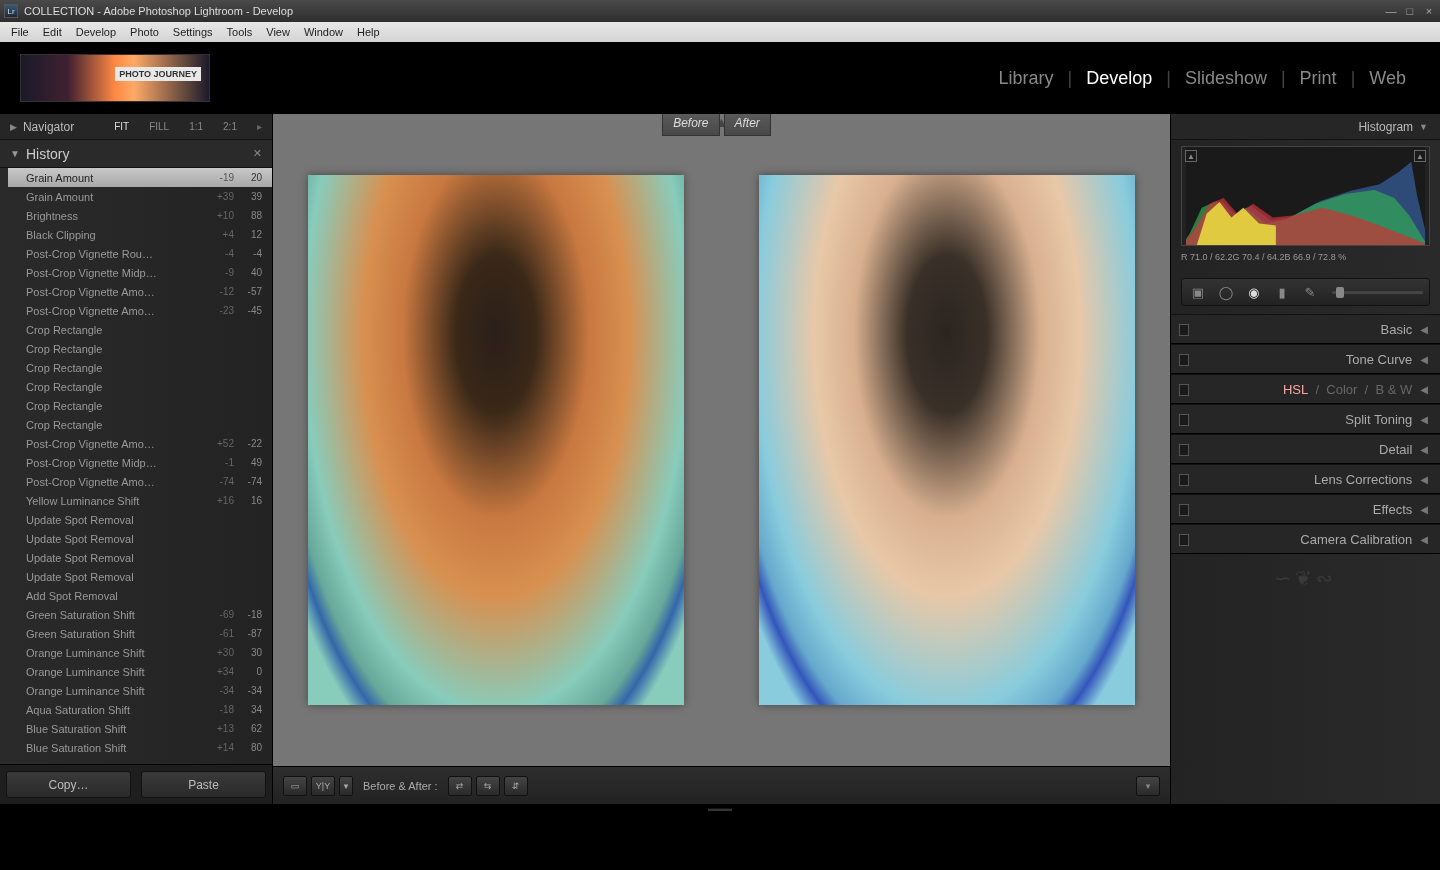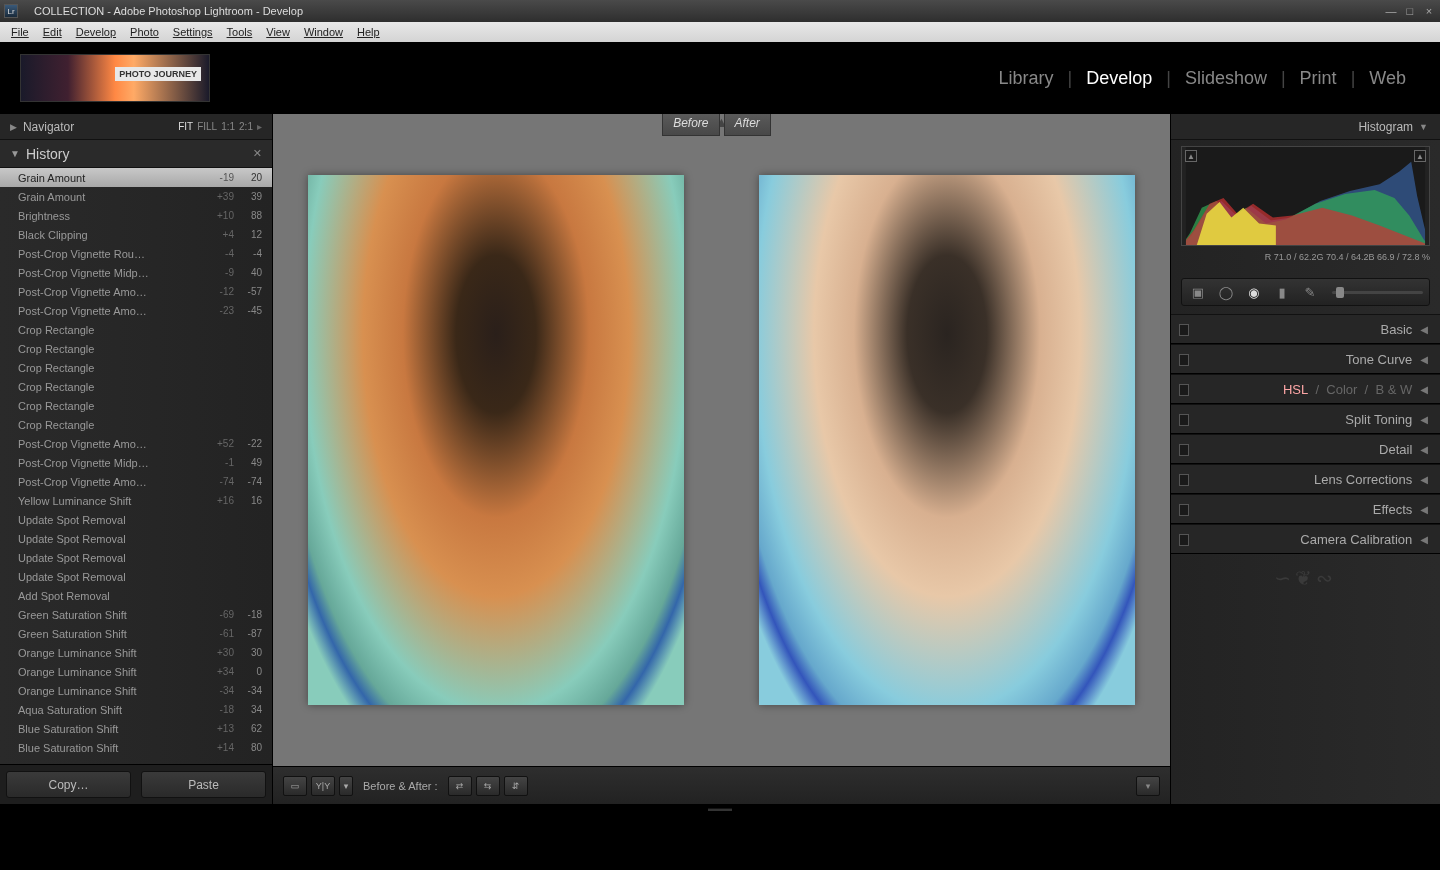--- a/index.html
+++ b/index.html
@@ -1,40 +1,40 @@
 <!DOCTYPE html>
 <html><head>
 <meta charset="utf-8">
 <style>
 * { margin: 0; padding: 0; box-sizing: border-box; font-family: "Segoe UI", Tahoma, sans-serif; }
 body { background: #000; width: 1440px; height: 870px; overflow: hidden; color: #ccc; }
 .titlebar { height: 22px; background: linear-gradient(#4a4a4a,#2e2e2e); display:flex; align-items:center; padding:0 4px; font-size:11px; color:#ddd; }
-.titlebar .lr-icon { width:14px; height:14px; background: linear-gradient(#3a5a7a,#1a2a3a); margin-right:16px; border:1px solid #555; font-size:8px; display:flex; align-items:center; justify-content:center;text-align:right; }
+.titlebar .lr-icon { width:14px; height:14px; background: linear-gradient(#3a5a7a,#1a2a3a); margin-right:6px; border:1px solid #555; font-size:8px; display:flex; align-items:center; justify-content:center;text-align:right; }
 .titlebar .spacer { flex:1; }
 .titlebar .winbtns span { display:inline-block; width:14px; text-align:center; color:#aaa; cursor:pointer; margin-left:2px; }
 .menubar { height:20px; background: linear-gradient(#e8e8e8,#d4d4d4); display:flex; align-items:center; padding:0 4px; font-size:11px; color:#222; }
-.menubar span { padding:0 7px; cursor:pointer;text-decoration:underline; }
+.menubar span { padding:0 7px; cursor:pointer; }
 .identity { height:72px; background:#000; display:flex; align-items:center; padding:0 20px; }
 .identity .logo { width:190px; height:48px; background: linear-gradient(to right,#1a1a2a 0%,#402030 25%,#ff8844 50%,#ffaa66 60%,#1a1a2a 100%); position:relative; border:1px solid #333; }
 .identity .logo::after { content:"PHOTO JOURNEY"; position:absolute; right:8px; top:12px; background:#e8e8e8; color:#333; font-size:9px; font-weight:bold; padding:2px 4px; }
 .identity .spacer { flex:1; }
 .modules { display:flex; gap:0; font-size:18px; color:#888; align-items:center; }
 .modules span.mod { padding:0 14px; cursor:pointer; }
 .modules span.mod.active { color:#fff; }
 .modules span.sep { color:#444; }
 .main { display:flex; height:690px; background:#1a1a1a; }
 .leftpanel { width:273px; background: linear-gradient(to right,#2a2a2a,#232323); display:flex; flex-direction:column; border-right:1px solid #000; }
 .panel-header { height:26px; display:flex; align-items:center; padding:0 10px; font-size:12px; color:#bbb; border-bottom:1px solid #111; background:#262626; }
 .panel-header .tri { margin-right:6px; font-size:9px; color:#888; }
-.nav-modes { margin-left:auto; font-size:10px; color:#888; display:flex; gap:4px; }
+.nav-modes { margin-left:auto; font-size:10px; color:#888; display:flex; gap:20px; }
 .nav-modes span.active { color:#ddd; }
 .history-header { height:28px; display:flex; align-items:center; padding:0 10px; font-size:14px; color:#ccc; background:#2a2a2a; border-bottom:1px solid #111; }
 .history-header .tri { margin-right:6px; font-size:10px; color:#999; }
 .history-header .close { margin-left:auto; color:#888; cursor:pointer; font-size:11px; }
-.history-list { flex:1; overflow:hidden; }
+.history-list { flex:1; overflow:hidden;padding-left:8px; }
 .history-item { height:19px; display:flex; align-items:center; padding:0 10px 0 18px; font-size:11px; color:#999; cursor:pointer; }
 .history-item.selected { background: linear-gradient(#c8c8c8,#a8a8a8); color:#222; }
 .history-item .label { flex:1; white-space:nowrap; overflow:hidden; text-overflow:ellipsis; }
 .history-item .v1 { width:32px; text-align:right; color:#666; font-size:10px; }
 .history-item.selected .v1 { color:#555; }
 .history-item .v2 { width:28px; text-align:right; color:#888; font-size:10px; }
 .history-item.selected .v2 { color:#333; }
 .leftbtm { height:40px; display:flex; gap:10px; padding:6px; background:#1e1e1e; border-top:1px solid #000; }
 .leftbtm button { flex:1; background: linear-gradient(#3a3a3a,#2a2a2a); border:1px solid #111; color:#bbb; font-size:12px; cursor:pointer; border-radius:3px; }
 .center { flex:1; background:#767676; display:flex; flex-direction:column; }
@@ -47,21 +47,21 @@
 .imgpane.before::after { background: radial-gradient(ellipse at 50% 30%, #2a1f1a 0%, #3a2818 15%, #c87840 35%, #d89050 50%, #88ccbb 72%, #66a899 81%, #3366aa 85%, #88ccbb 90%); }
 .imgpane.after::after { background: radial-gradient(ellipse at 50% 30%, #2a2420 0%, #3a3028 15%, #d8b090 35%, #e8c8a8 50%, #88ccdd 72%, #66a8cc 81%, #3355bb 85%, #88ccdd 90%); }
 .center-bottom { height:38px; background: linear-gradient(#2e2e2e,#222); display:flex; align-items:center; padding:0 10px; gap:10px; font-size:11px; color:#aaa; border-top:1px solid #000; }
 .viewbtns { display:flex; gap:4px; }
 .viewbtn { width:24px; height:20px; background: linear-gradient(#444,#2a2a2a); border:1px solid #111; border-radius:2px; cursor:pointer; display:flex; align-items:center; justify-content:center; font-size:9px; color:#aaa; }
 .rightpanel { width:270px; background: linear-gradient(to left,#2a2a2a,#232323); display:flex; flex-direction:column; border-left:1px solid #000; }
 .hist-header { height:26px; display:flex; align-items:center; justify-content:flex-end; padding:8px 12px; font-size:12px; color:#bbb; background:#262626; border-bottom:1px solid #111; }
 .hist-header .tri { margin-left:6px; font-size:9px; color:#888; }
 .histogram { height:100px; margin:6px 10px; background:#1a1a1a; border:1px solid #444; position:relative; overflow:hidden; }
 .histogram svg { width:100%; height:100%; }
-.hist-readout { height:18px; margin:0 10px 4px; font-size:9px; color:#999; display:flex; justify-content:flex-end; }
+.hist-readout { height:18px; margin:0 10px 4px; font-size:9px; color:#999; display:flex; justify-content:flex-start; }
 .toolstrip { height:28px; margin:4px 10px 8px; background: linear-gradient(#333,#222); border:1px solid #111; border-radius:3px; display:flex; align-items:center; padding:0 6px; gap:8px; }
 .toolstrip .tool { width:20px; height:20px; display:flex; align-items:center; justify-content:center; cursor:pointer; color:#888; font-size:13px; }
 .toolstrip .tool.active { color:#ddd; }
 .toolstrip .slider { flex:1; height:3px; background:#444; border-radius:2px; margin-left:4px; position:relative; }
 .toolstrip .slider::after { content:""; position:absolute; left:4px; top:-4px; width:8px; height:11px; background:#888; border-radius:2px; }
 .dev-panel { height:30px; display:flex; align-items:center; justify-content:flex-end; padding:0 12px; font-size:13px; color:#aaa; border-top:1px solid #111; border-bottom:1px solid #000; background:#262626; cursor:pointer; position:relative; }
 .dev-panel .switch { position:absolute; left:8px; top:9px; width:10px; height:12px; background:#1a1a1a; border:1px solid #555; }
 .dev-panel .tri { margin-left:8px; font-size:10px; color:#777; }
 .dev-panel.hsl .sub { color:#666; }
 .dev-panel.hsl .active { color:#fca5a5; }

